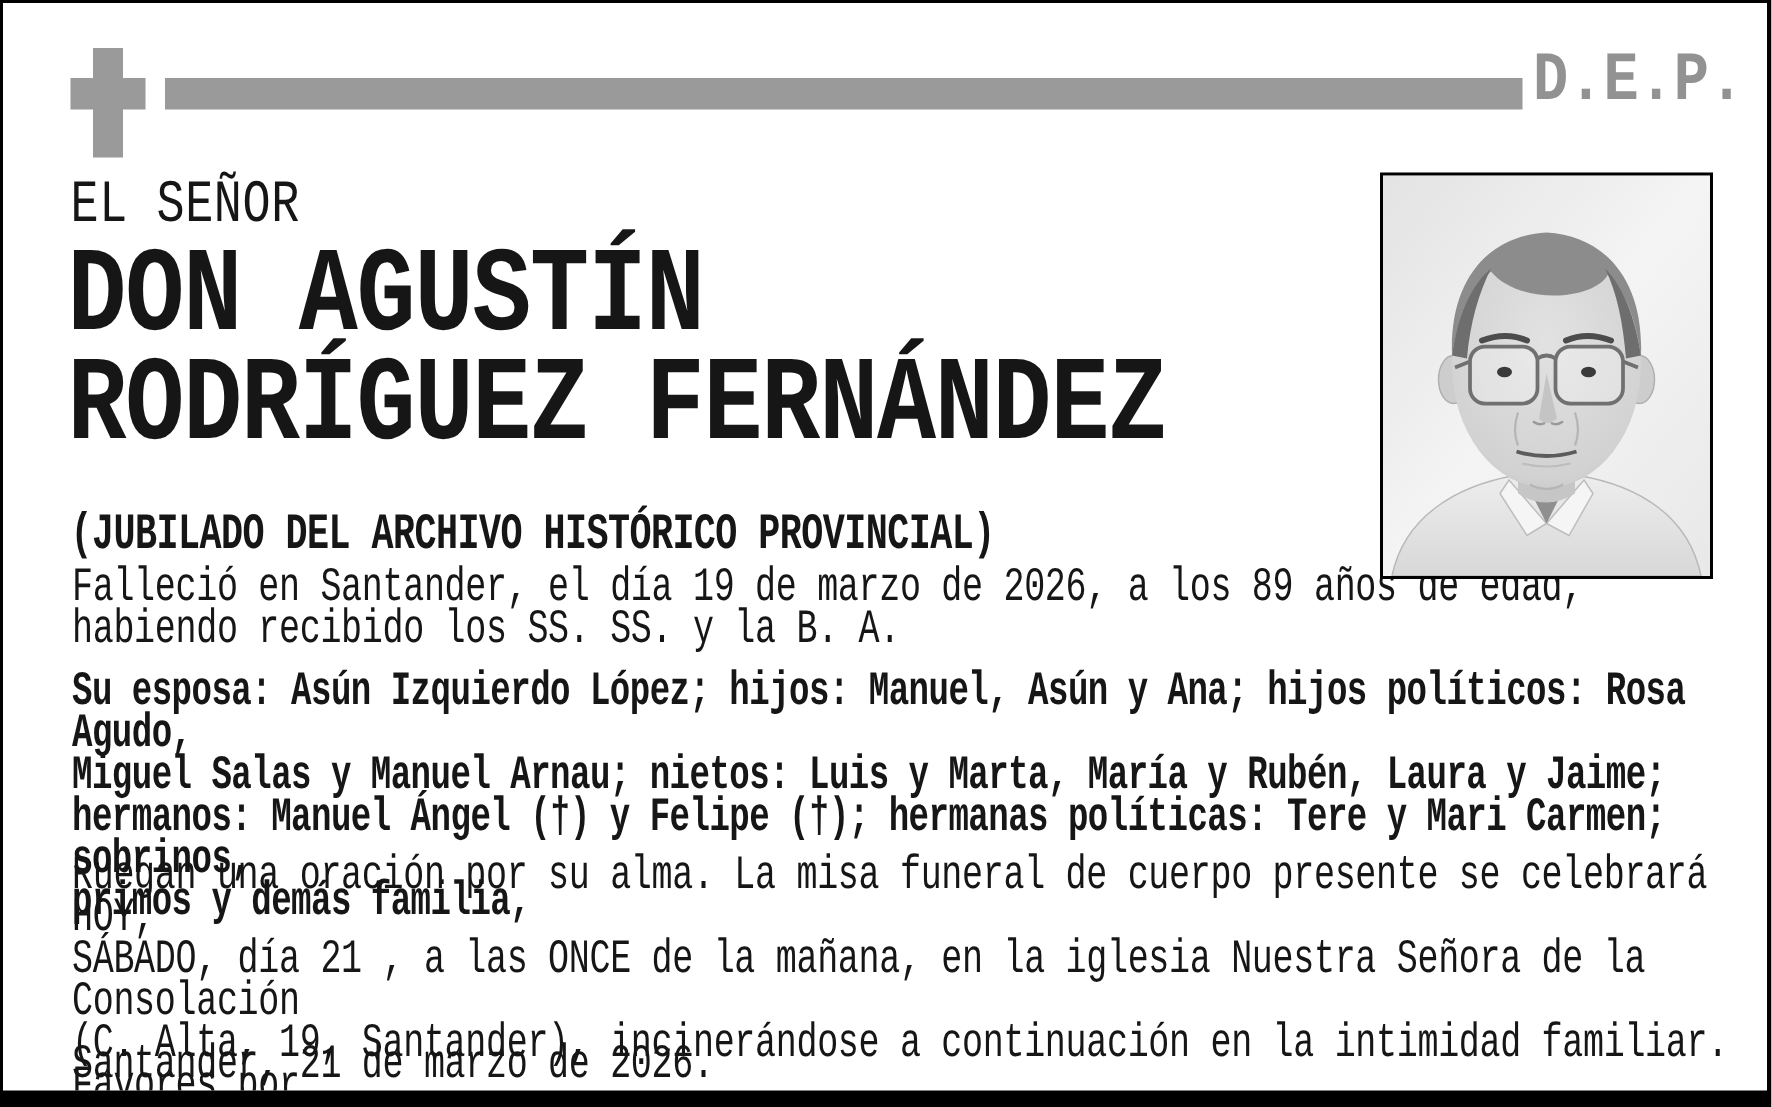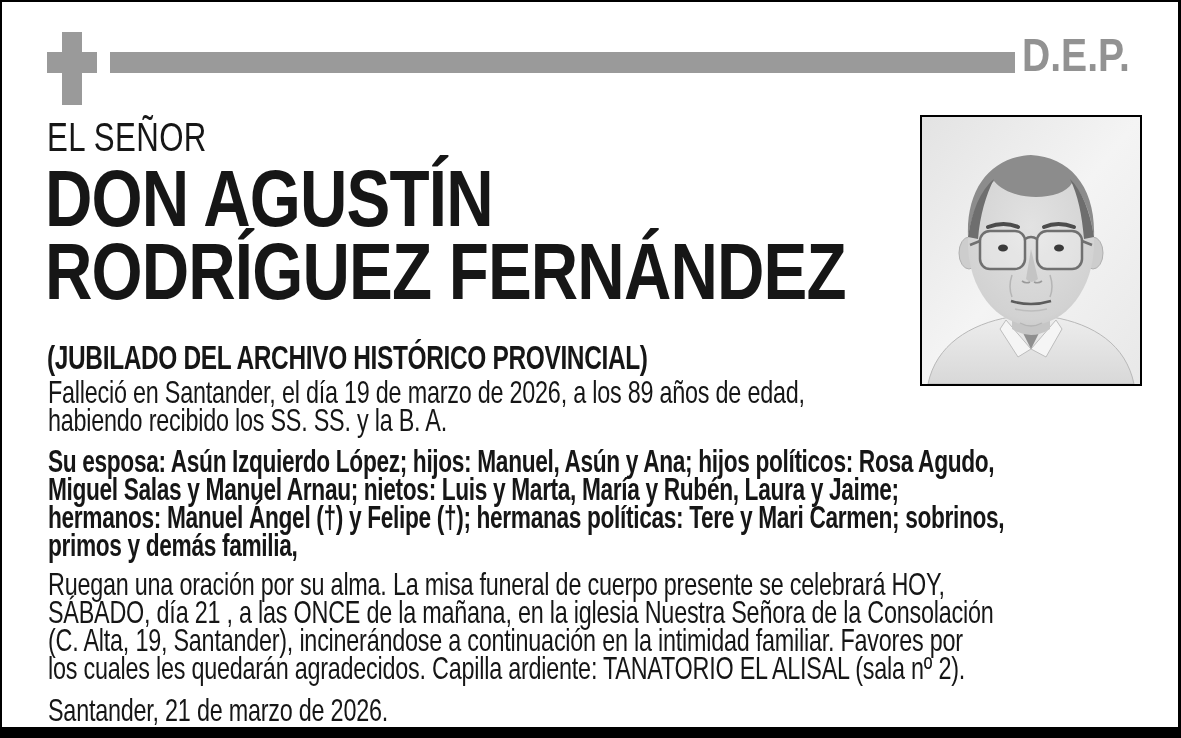--- a/index.html
+++ b/index.html
@@ -11,21 +11,21 @@
     position: relative;
     width: 1181px;
     height: 738px;
     box-sizing: border-box;
     background: #ffffff;
     border-top: 2px solid #000;
     border-left: 2px solid #000;
     border-right: 3px solid #000;
     border-bottom: 11px solid #000;
     overflow: hidden;
-    font-family: Liberation Sans, sans-serif;
+    font-family: Liberation Mono, monospace;
     color: #161616;
   }
   
   .cross-v {
     position: absolute;
     left: 60px; top: 30px;
     width: 20px; height: 73px;
     background: #9a9a9a;
   }
   .cross-h {

